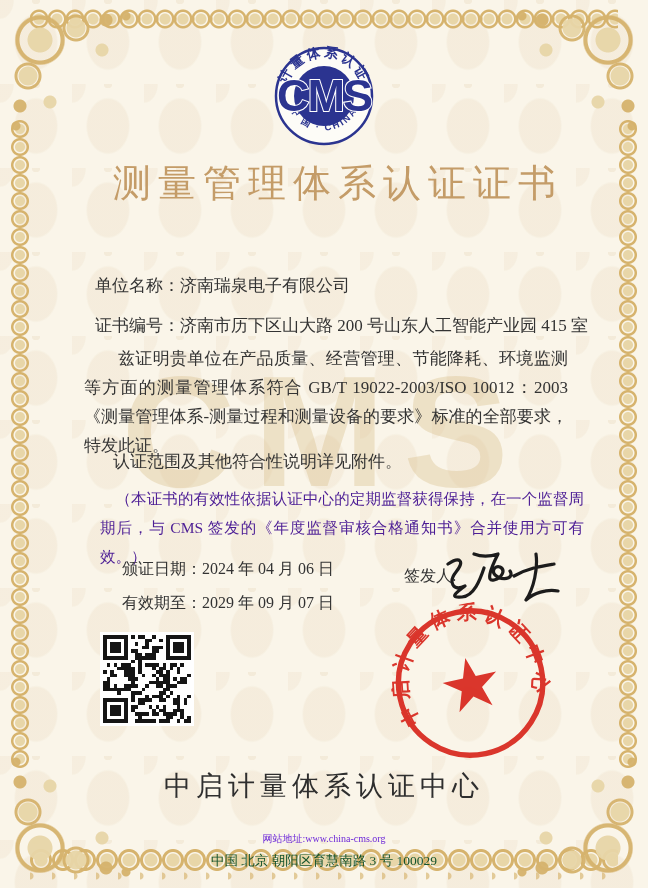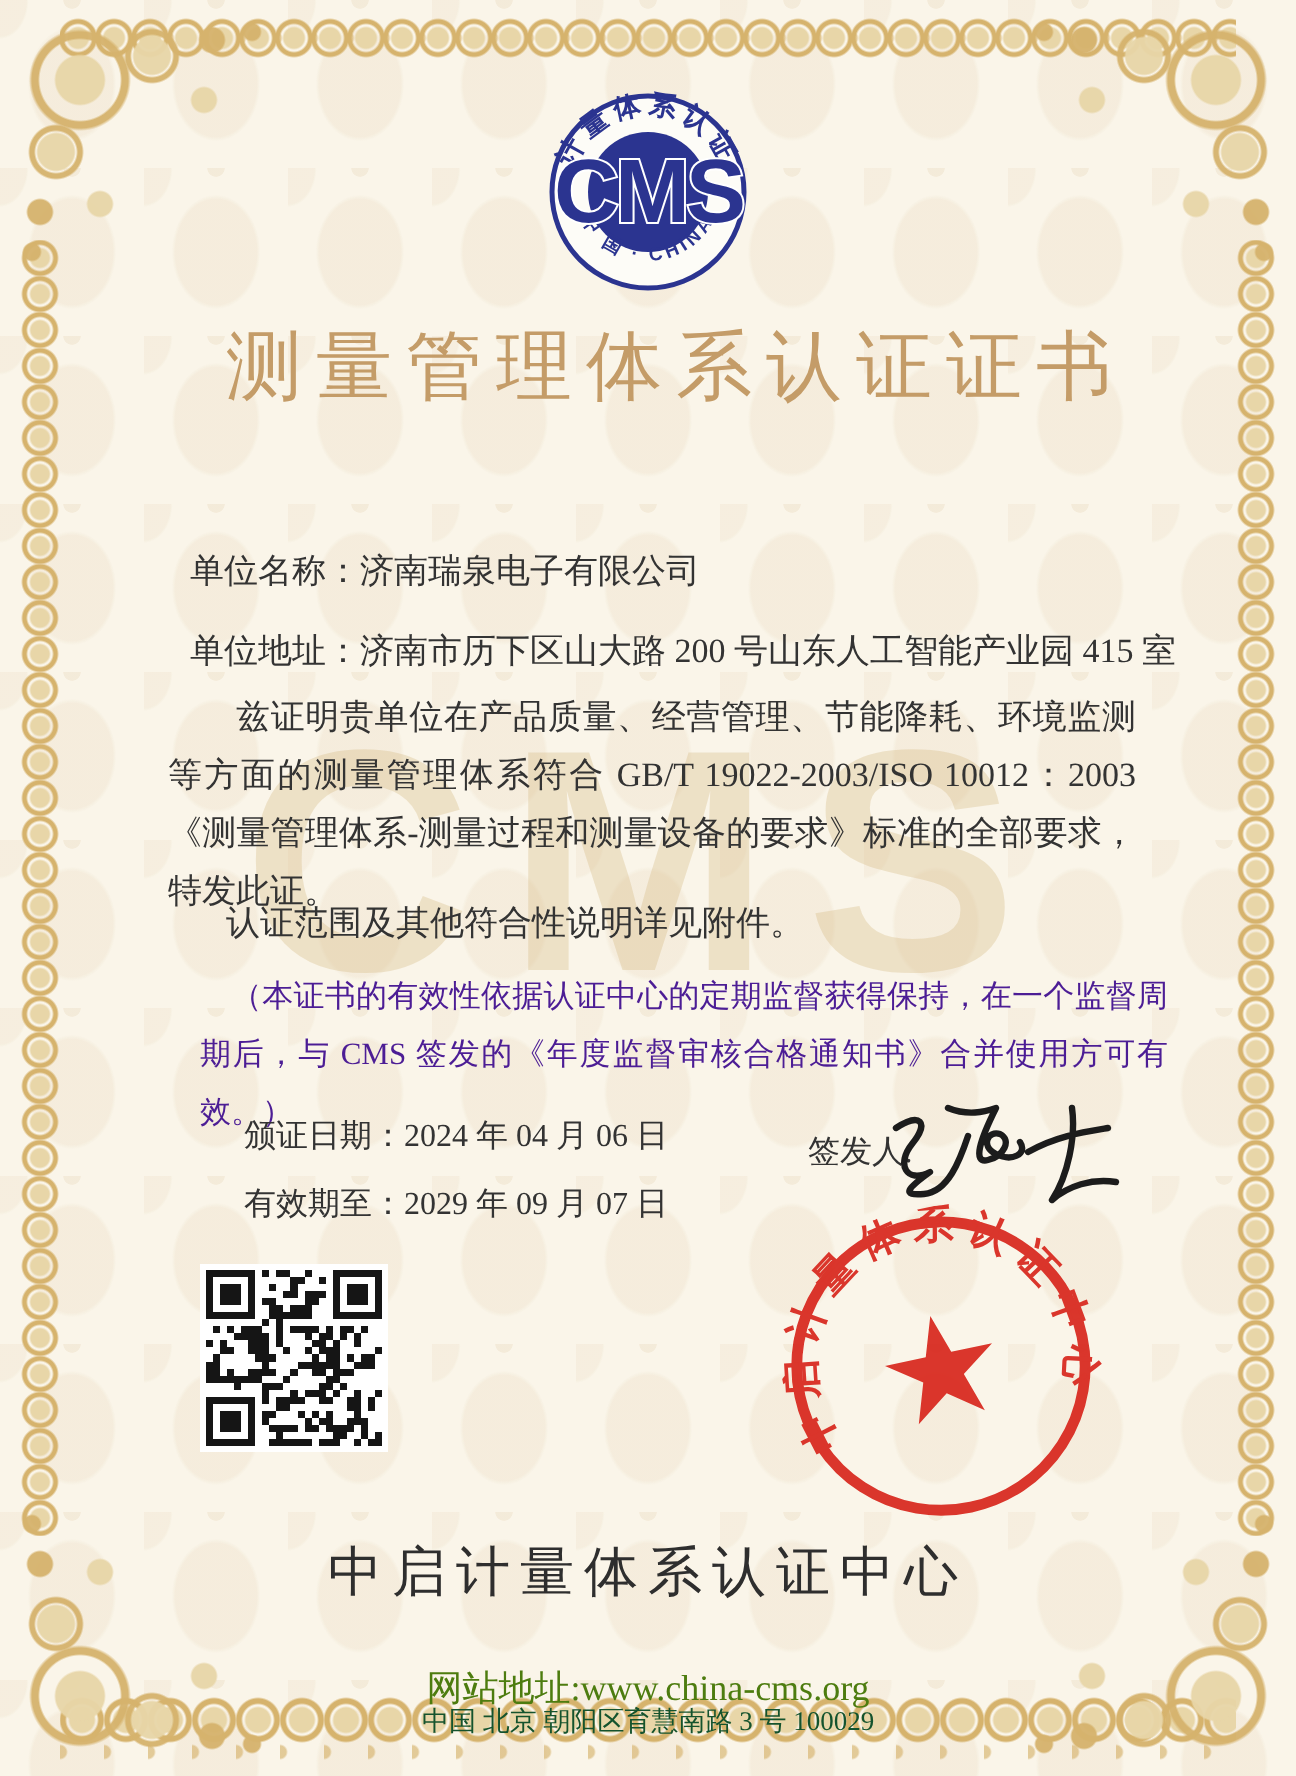--- a/index.html
+++ b/index.html
@@ -81,21 +81,21 @@
   .signer{position:absolute;left:404px;top:566px;font-size:16px;color:#333;}
   .signature{position:absolute;left:438px;top:546px;}
   .qr{position:absolute;left:100px;top:632px;width:94px;height:94px;background:#fff;padding:3px;}
   .aaa{position:absolute;left:250px;top:650px;}
   .seal{position:absolute;left:392px;top:604px;transform:rotate(-12deg);opacity:.93;}
   .footer-issuer{position:absolute;top:768px;left:0;width:100%;text-align:center;
     font-size:27px;letter-spacing:5px;color:#2e2e2e;}
   .footer-address{position:absolute;top:852px;left:0;width:100%;text-align:center;
     font-size:13.5px;color:#14532d;}
   .footer-web{position:absolute;top:832px;left:0;width:100%;text-align:center;
-    font-size:18px;color:#4d7c0f;}
+    font-size:10px;color:#6d28d9;}
 </style>
 </head>
 <body>
 
 <div class="cert">
   <div class="bg-pattern"></div>
   <div class="watermark">CMS</div>
 
   <div class="lace lace-x lace-top"></div>
   <div class="lace lace-x lace-bottom"></div>
@@ -123,21 +123,21 @@
           <textPath href="#arcBot" startOffset="50%" text-anchor="middle">中 国 · CHINA</textPath>
         </text>
         <text x="65" y="67" text-anchor="middle" font-family="Liberation Sans, DejaVu Sans, sans-serif" font-size="45" font-weight="bold" fill="#2b3490" stroke="#ffffff" stroke-width="2" paint-order="stroke" letter-spacing="-2">CMS</text>
       </svg>
     </div>
 
     <div class="title">测量管理体系认证证书</div>
 
     <div class="fields">
       <div><span>单位名称：</span><span>济南瑞泉电子有限公司</span></div>
-      <div><span>单位地址：</span><span>济南市历下区山大路 200 号山东人工智能产业园 415 室</span></div>
+      <div><span>证书编号：</span><span>济南市历下区山大路 200 号山东人工智能产业园 415 室</span></div>
     </div>
 
     <div class="para1">兹证明贵单位在产品质量、经营管理、节能降耗、环境监测等方面的测量管理体系符合 GB/T 19022-2003/ISO 10012：2003《测量管理体系-测量过程和测量设备的要求》标准的全部要求，特发此证。</div>
     <div class="para2">认证范围及其他符合性说明详见附件。</div>
     <div class="para3">（本证书的有效性依据认证中心的定期监督获得保持，在一个监督周期后，与 CMS 签发的《年度监督审核合格通知书》合并使用方可有效。）</div>
 
     <div class="dates">
       <div><span>颁证日期：</span><span>2024 年 04 月 06 日</span></div>
       <div><span>有效期至：</span><span>2029 年 09 月 07 日</span></div>
     </div>

